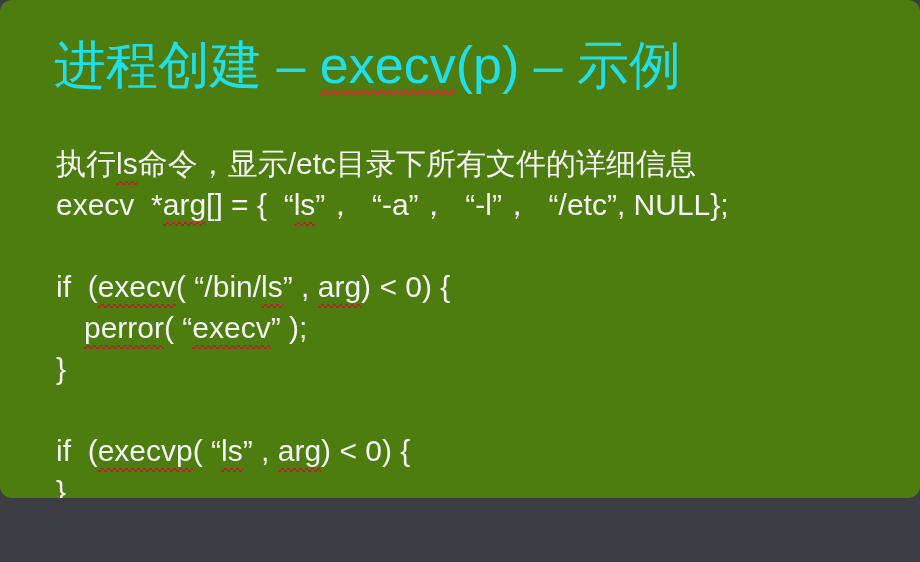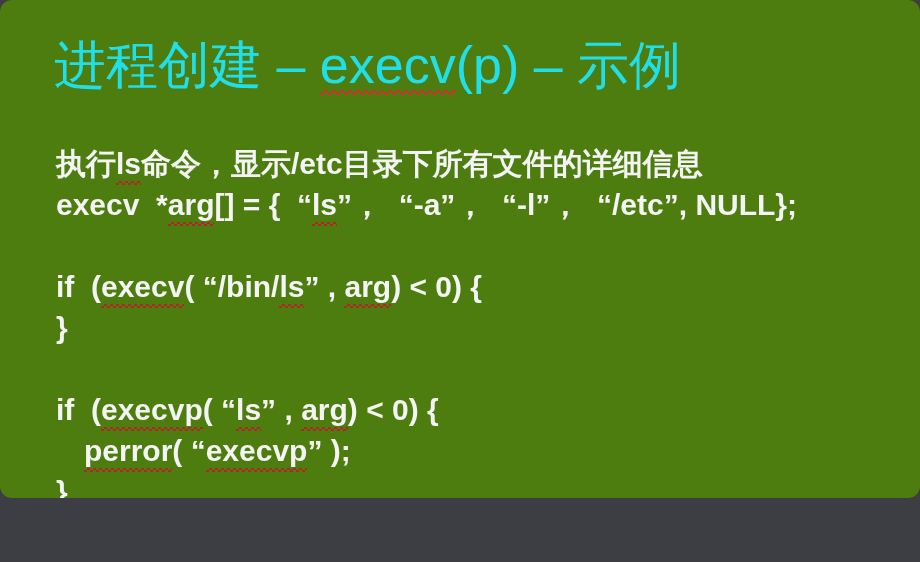--- a/index.html
+++ b/index.html
@@ -43,21 +43,21 @@
     left: 56px;
     top: 143px;
     width: 846px;
   }
 
   .line {
     font-size: 30px;
     line-height: 41px;
     color: #f4f4f4;
     white-space: pre;
-    font-weight: 700;
+    font-weight: 400;
     letter-spacing: 0px;
     height: 41px;
   }
 
   .line.blank {
     height: 41px;
   }
 
   .line.indent {
     padding-left: 28px;
@@ -98,20 +98,20 @@
 
   <div class="slide-title">
     <span>进程创建 – </span><span class="sq sq-title">execv</span><span>(p) – </span><span>示例</span>
   </div>
 
   <div class="body-block">
       <div class="line"><span>执行</span><span class="sq">ls</span><span>命令，显示/etc目录下所有文件的详细信息</span></div>
       <div class="line"><span>execv  *</span><span class="sq">arg</span><span>[] = {  “</span><span class="sq">ls</span><span>”，  “-a”，  “-l”，  “/etc”, NULL};</span></div>
       <div class="line blank">&nbsp;</div>
       <div class="line"><span>if  (</span><span class="sq">execv</span><span>( “/bin/</span><span class="sq">ls</span><span>” , </span><span class="sq">arg</span><span>) &lt; 0) {</span></div>
+      <div class="line indent"><span class="sq">perror</span><span>( “</span><span class="sq">execv</span><span>” );</span></div>
       <div class="line"><span>}</span></div>
       <div class="line blank">&nbsp;</div>
       <div class="line"><span>if  (</span><span class="sq">execvp</span><span>( “</span><span class="sq">ls</span><span>” , </span><span class="sq">arg</span><span>) &lt; 0) {</span></div>
-      <div class="line indent"><span class="sq">perror</span><span>( “</span><span class="sq">execvp</span><span>” );</span></div>
       <div class="line"><span>}</span></div>
     </div>
 
 </div>
 
 </body></html>

